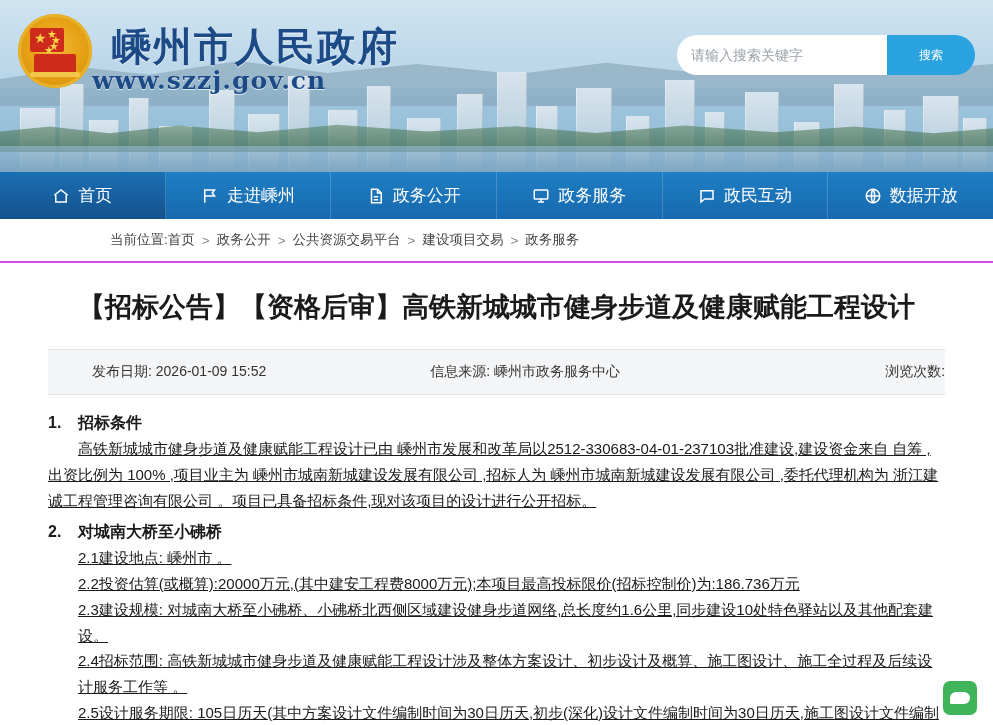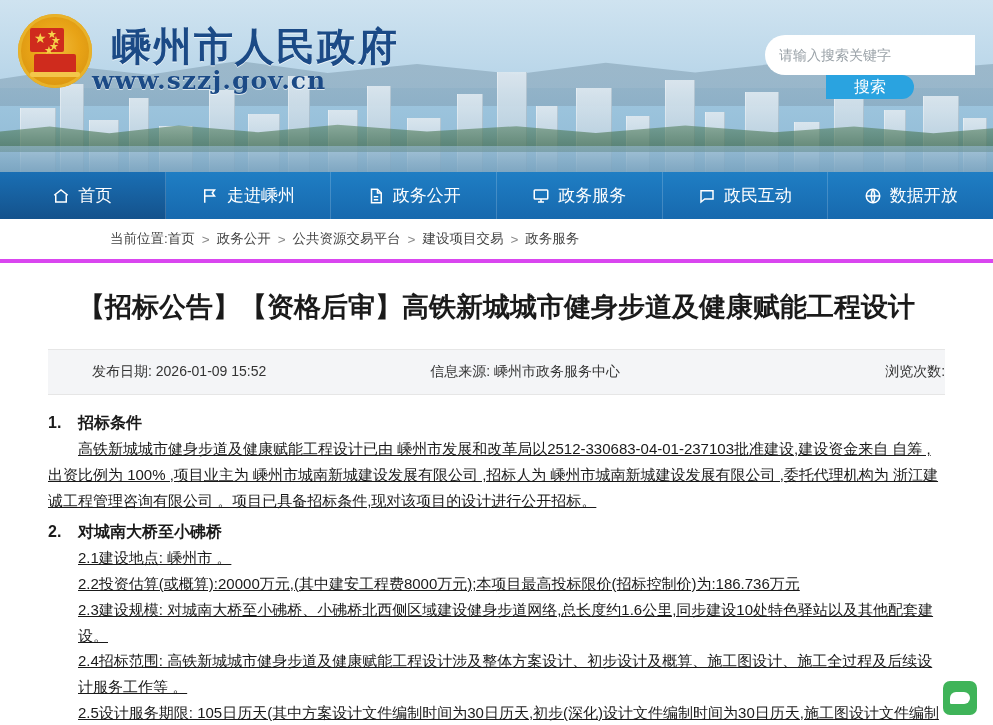--- a/index.html
+++ b/index.html
@@ -81,33 +81,33 @@
   }
   .gov-url {
     position:absolute; left:92px; top:66px;
     font-family: "DejaVu Serif","Liberation Serif", serif;
     font-size: 25px; font-weight:700; color:#1b4a86;
     letter-spacing: 1px;
     text-shadow: 0 1px 0 rgba(255,255,255,.7);
   }
   .search-wrap {
     position:absolute; right:18px; top:35px;
-    display:flex; align-items:center;flex-direction:column;
+    display:flex; align-items:center;
   }
   .search-input {
     width: 210px; height:40px; border:none; outline:none;
     border-radius:20px 0 0 20px;
     background:#fff; padding: 0 14px;
     font-size:14px; color:#333;
   }
   .search-input::placeholder { color:#9aa2a8; }
   .search-btn {
-    height:24px; width:88px; border:none; cursor:pointer;
+    height:40px; width:88px; border:none; cursor:pointer;
     border-radius:0 20px 20px 0;
-    background:#2aa3e0; color:#fff; font-size:16px;
+    background:#2aa3e0; color:#fff; font-size:12px;
     font-family:"Liberation Sans",sans-serif;
     text-align:center;
   }
 
   
   .nav {
     height:47px;
     background: linear-gradient(180deg,#1f7ec4 0%, #1769ae 100%);
     display:flex; align-items:stretch;
   }
@@ -117,21 +117,21 @@
     border-right:1px solid rgba(255,255,255,.18);
     position:relative;
   }
   .nav-item:last-child{ border-right:none; }
   .nav-item.active { background: linear-gradient(180deg,#1a6fb4 0%, #14528c 100%); }
   .nav-ico { width:18px; height:18px; display:inline-block; position:relative; }
   .nav-ico svg { display:block; }
 
   
   .crumb-bar {
-    border-bottom:4px solid #d946ef;
+    border-bottom:2px solid #d946ef;
     height:44px; display:flex; align-items:center;
     padding-left: 110px;
     font-size:13.5px; color:#444;
   }
   .crumb-bar a { color:#444; text-decoration:none; }
   .crumb-sep { margin:0 7px; color:#888; }
 
   
   .content { padding: 0 48px; }
   .doc-title {

